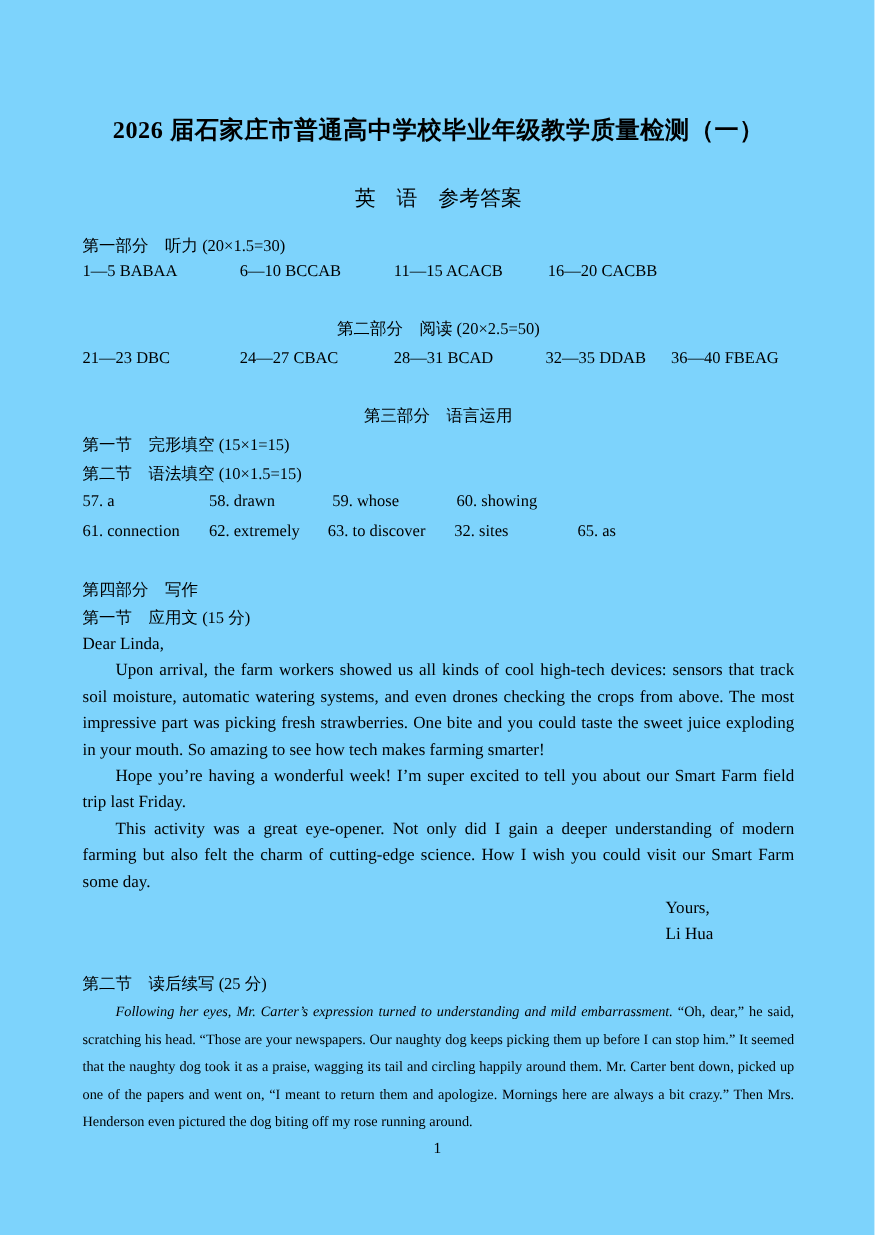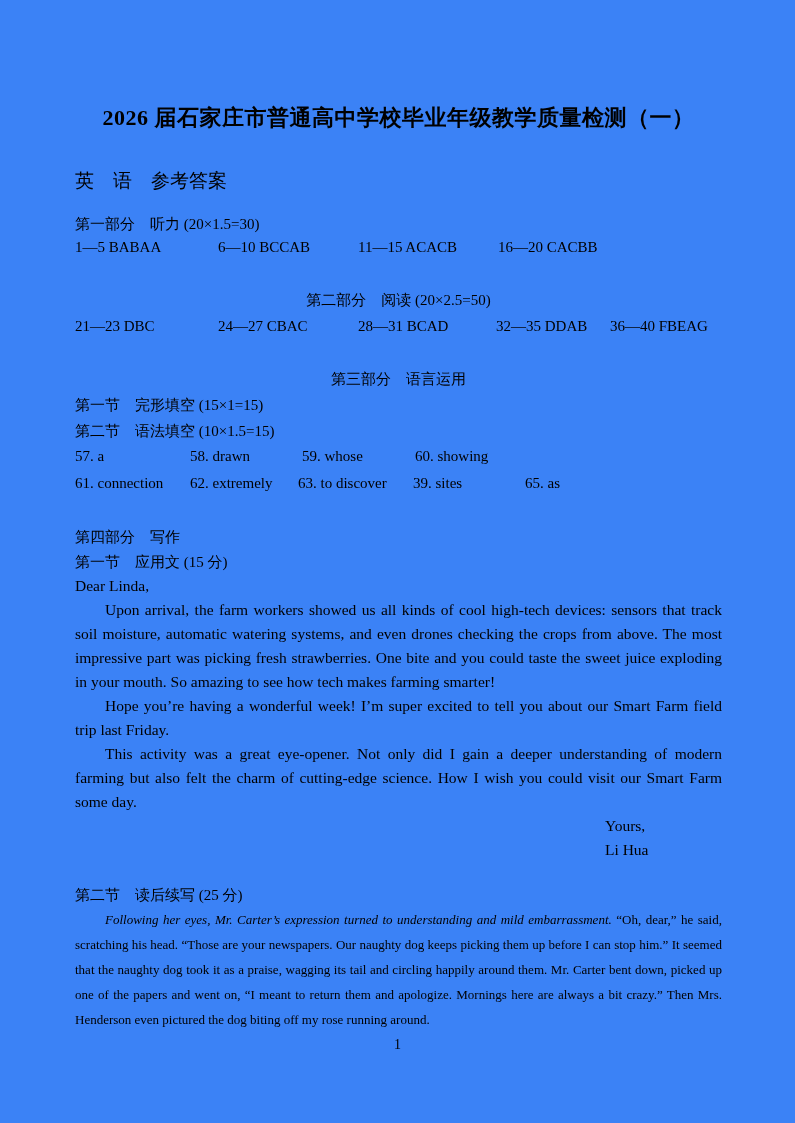--- a/index.html
+++ b/index.html
@@ -8,35 +8,35 @@
     width: 795px;
     height: 1123px;
     font-family: "Liberation Serif", "DejaVu Serif", serif;
     color: #000000;
     position: relative;
     overflow: hidden;
   }
   .page {
     width: 795px;
     height: 1123px;
-    background: #3b82f6;
+    background: #7dd3fc;
     padding: 103px 73px 0 75px;
     position: relative;
   }
   .title {
     font-size: 22px;
     font-weight: bold;
     text-align: center;
     line-height: 30px;
     letter-spacing: 0.5px;
   }
   .subtitle {
     font-size: 19px;
     font-weight: normal;
-    text-align: left;
+    text-align: center;
     line-height: 24px;
     margin-top: 36px;
   }
   .sec-head {
     font-size: 15px;
     line-height: 23px;
   }
   .ans-row {
     display: flex;
     font-size: 15px;
@@ -120,21 +120,21 @@
   <div class="ans-row mt2">
     <span class="c w115">57. a</span>
     <span class="c w112">58. drawn</span>
     <span class="c w113">59. whose</span>
     <span class="c">60. showing</span>
   </div>
   <div class="ans-row mt4">
     <span class="c w115">61. connection</span>
     <span class="c w108">62. extremely</span>
     <span class="c w115">63. to discover</span>
-    <span class="c w112">39. sites</span>
+    <span class="c w112">32. sites</span>
     <span class="c">65. as</span>
   </div>
 
   <div class="sec-head mt31">第四部分　写作</div>
   <div class="sec-head mt2">第一节　应用文 (15 分)</div>
 
   <div class="letter">
     <p class="salutation">Dear Linda,</p>
     <p class="body-par">Upon arrival, the farm workers showed us all kinds of cool high-tech devices: sensors that track soil moisture, automatic watering systems, and even drones checking the crops from above. The most impressive part was picking fresh strawberries. One bite and you could taste the sweet juice exploding in your mouth. So amazing to see how tech makes farming smarter!</p>
     <p class="body-par">Hope you’re having a wonderful week! I’m super excited to tell you about our Smart Farm field trip last Friday.</p>

